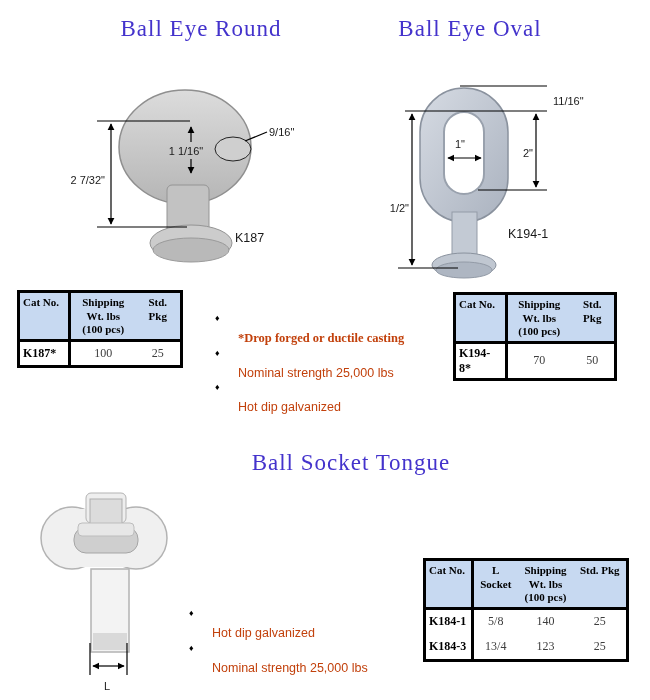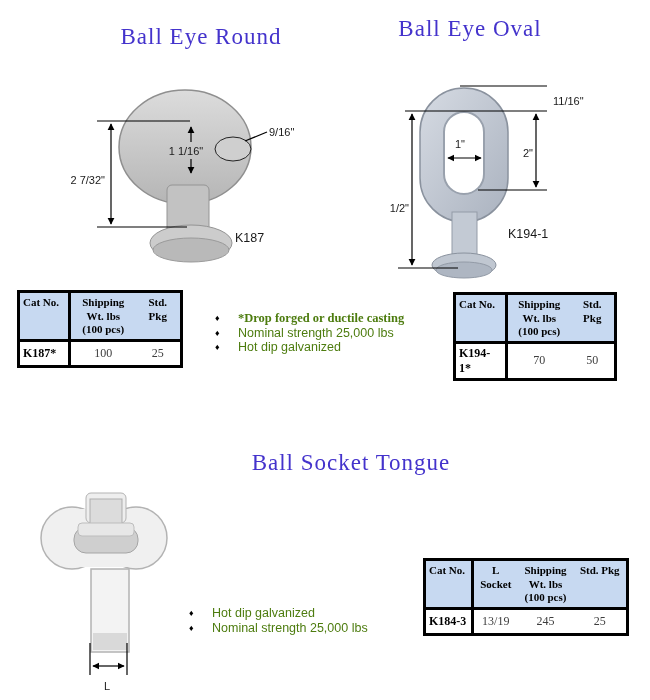--- a/index.html
+++ b/index.html
@@ -20,29 +20,29 @@
   .spec-table td{font-family:"Liberation Serif",serif;font-size:12px;padding:2px 3px;}
   .cat-col{border-right:3px solid #000;text-align:left;}
   .cat-cell{border-right:3px solid #000;font-weight:bold;text-align:left;color:#000;}
   .mid-h{}
   .num{text-align:center;color:#3d3d3d;}
   .spec-table tbody tr{height:26px;}
   tr.alt td{background:var(--alt-row-bg,#cddef6);}
   .notes{position:absolute;}
   .note{display:flex;align-items:flex-start;}
   .diamond{width:23px;font-size:9px;line-height:14.5px;color:#000;}
-  .note-text{font-family:"Liberation Sans",sans-serif;font-size:12.5px;line-height:14.5px;color:#4d7c0f;white-space:nowrap;}
+  .note-text{font-family:"Liberation Sans",sans-serif;font-size:12.5px;line-height:14.5px;color:#c2410c;white-space:nowrap;margin-top:20px;}
   .note-text.bold-serif{font-family:"Liberation Serif",serif;font-weight:bold;font-size:12.5px;}
 </style>
 </head>
 <body>
 
 <div class="page">
 
-  <div class="section-title" style="left:56px;top:24px;width:290px">Ball Eye Round</div>
+  <div class="section-title" style="left:56px;top:16px;width:290px">Ball Eye Round</div>
   <div class="section-title" style="left:226px;top:450px;width:250px">Ball Socket Tongue</div>
   <div class="section-title" style="left:345px;top:16px;width:250px">Ball Eye Oval</div>
 
   <svg class="fig" style="left:55px;top:85px" width="250" height="200" viewBox="0 0 250 200">
     <defs>
       <marker id="arrA" viewBox="0 0 10 10" refX="9" refY="5" markerWidth="6" markerHeight="6" orient="auto-start-reverse">
         <path d="M0,0 L10,5 L0,10 z" fill="#000"></path>
       </marker>
       <linearGradient id="gA" x1="0" y1="0" x2="0" y2="1">
         <stop offset="0" stop-color="#dcdcdc"></stop>
@@ -157,21 +157,21 @@
         <th class="mid-h">
           <div>Shipping</div>
           <div>Wt. lbs</div>
           <div>(100 pcs)</div>
         </th>
         <th class="mid-h">Std. Pkg</th>
       </tr>
     </thead>
     <tbody>
       <tr>
-        <td class="cat-cell">K194-1*</td>
+        <td class="cat-cell">K194-8*</td>
         <td class="num">70</td>
         <td class="num">50</td>
       </tr>
     </tbody>
   </table>
 
   <svg class="fig" style="left:30px;top:485px" width="170" height="215" viewBox="0 0 170 215">
     <defs>
       <marker id="arrC" viewBox="0 0 10 10" refX="9" refY="5" markerWidth="6" markerHeight="6" orient="auto-start-reverse">
         <path d="M0,0 L10,5 L0,10 z" fill="#000"></path>
@@ -224,21 +224,27 @@
         <th class="mid-h">
           <div>Shipping</div>
           <div>Wt. lbs</div>
           <div>(100 pcs)</div>
         </th>
         <th class="mid-h">Std. Pkg</th>
       </tr>
     </thead>
     <tbody>
       <tr>
+        <td class="cat-cell">K184-1</td>
+        <td class="num">5/8</td>
+        <td class="num">140</td>
+        <td class="num">25</td>
+      </tr>
+      <tr>
         <td class="cat-cell">K184-3</td>
-        <td class="num">13/19</td>
-        <td class="num">245</td>
+        <td class="num">13/4</td>
+        <td class="num">123</td>
         <td class="num">25</td>
       </tr>
     </tbody>
   </table>
 
 </div>
 
 </body></html>

